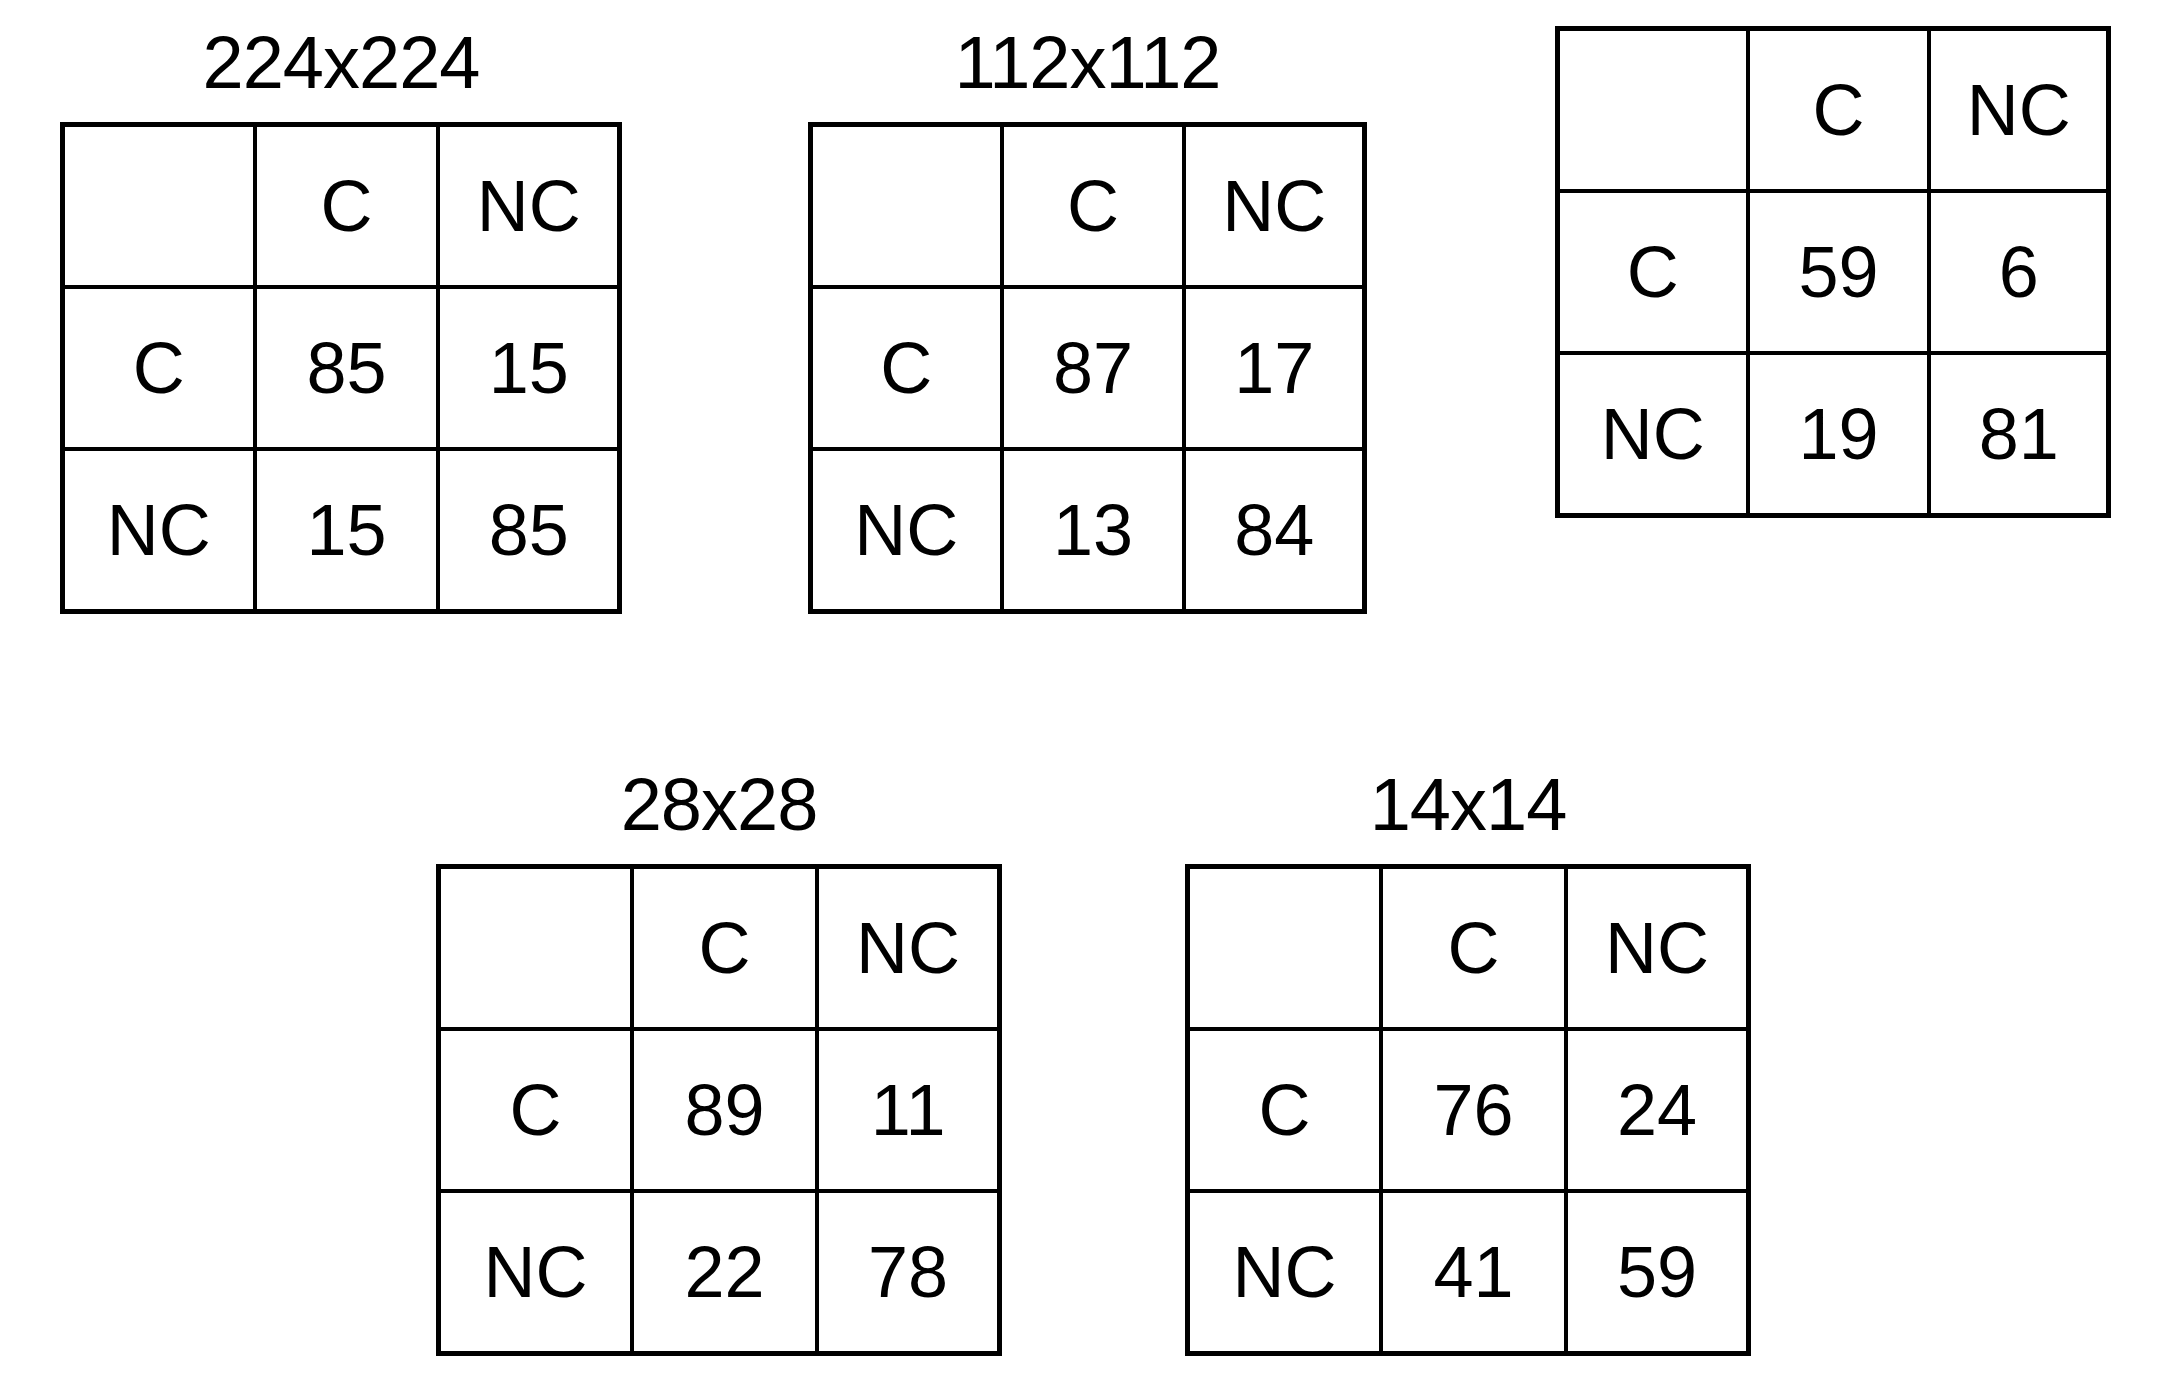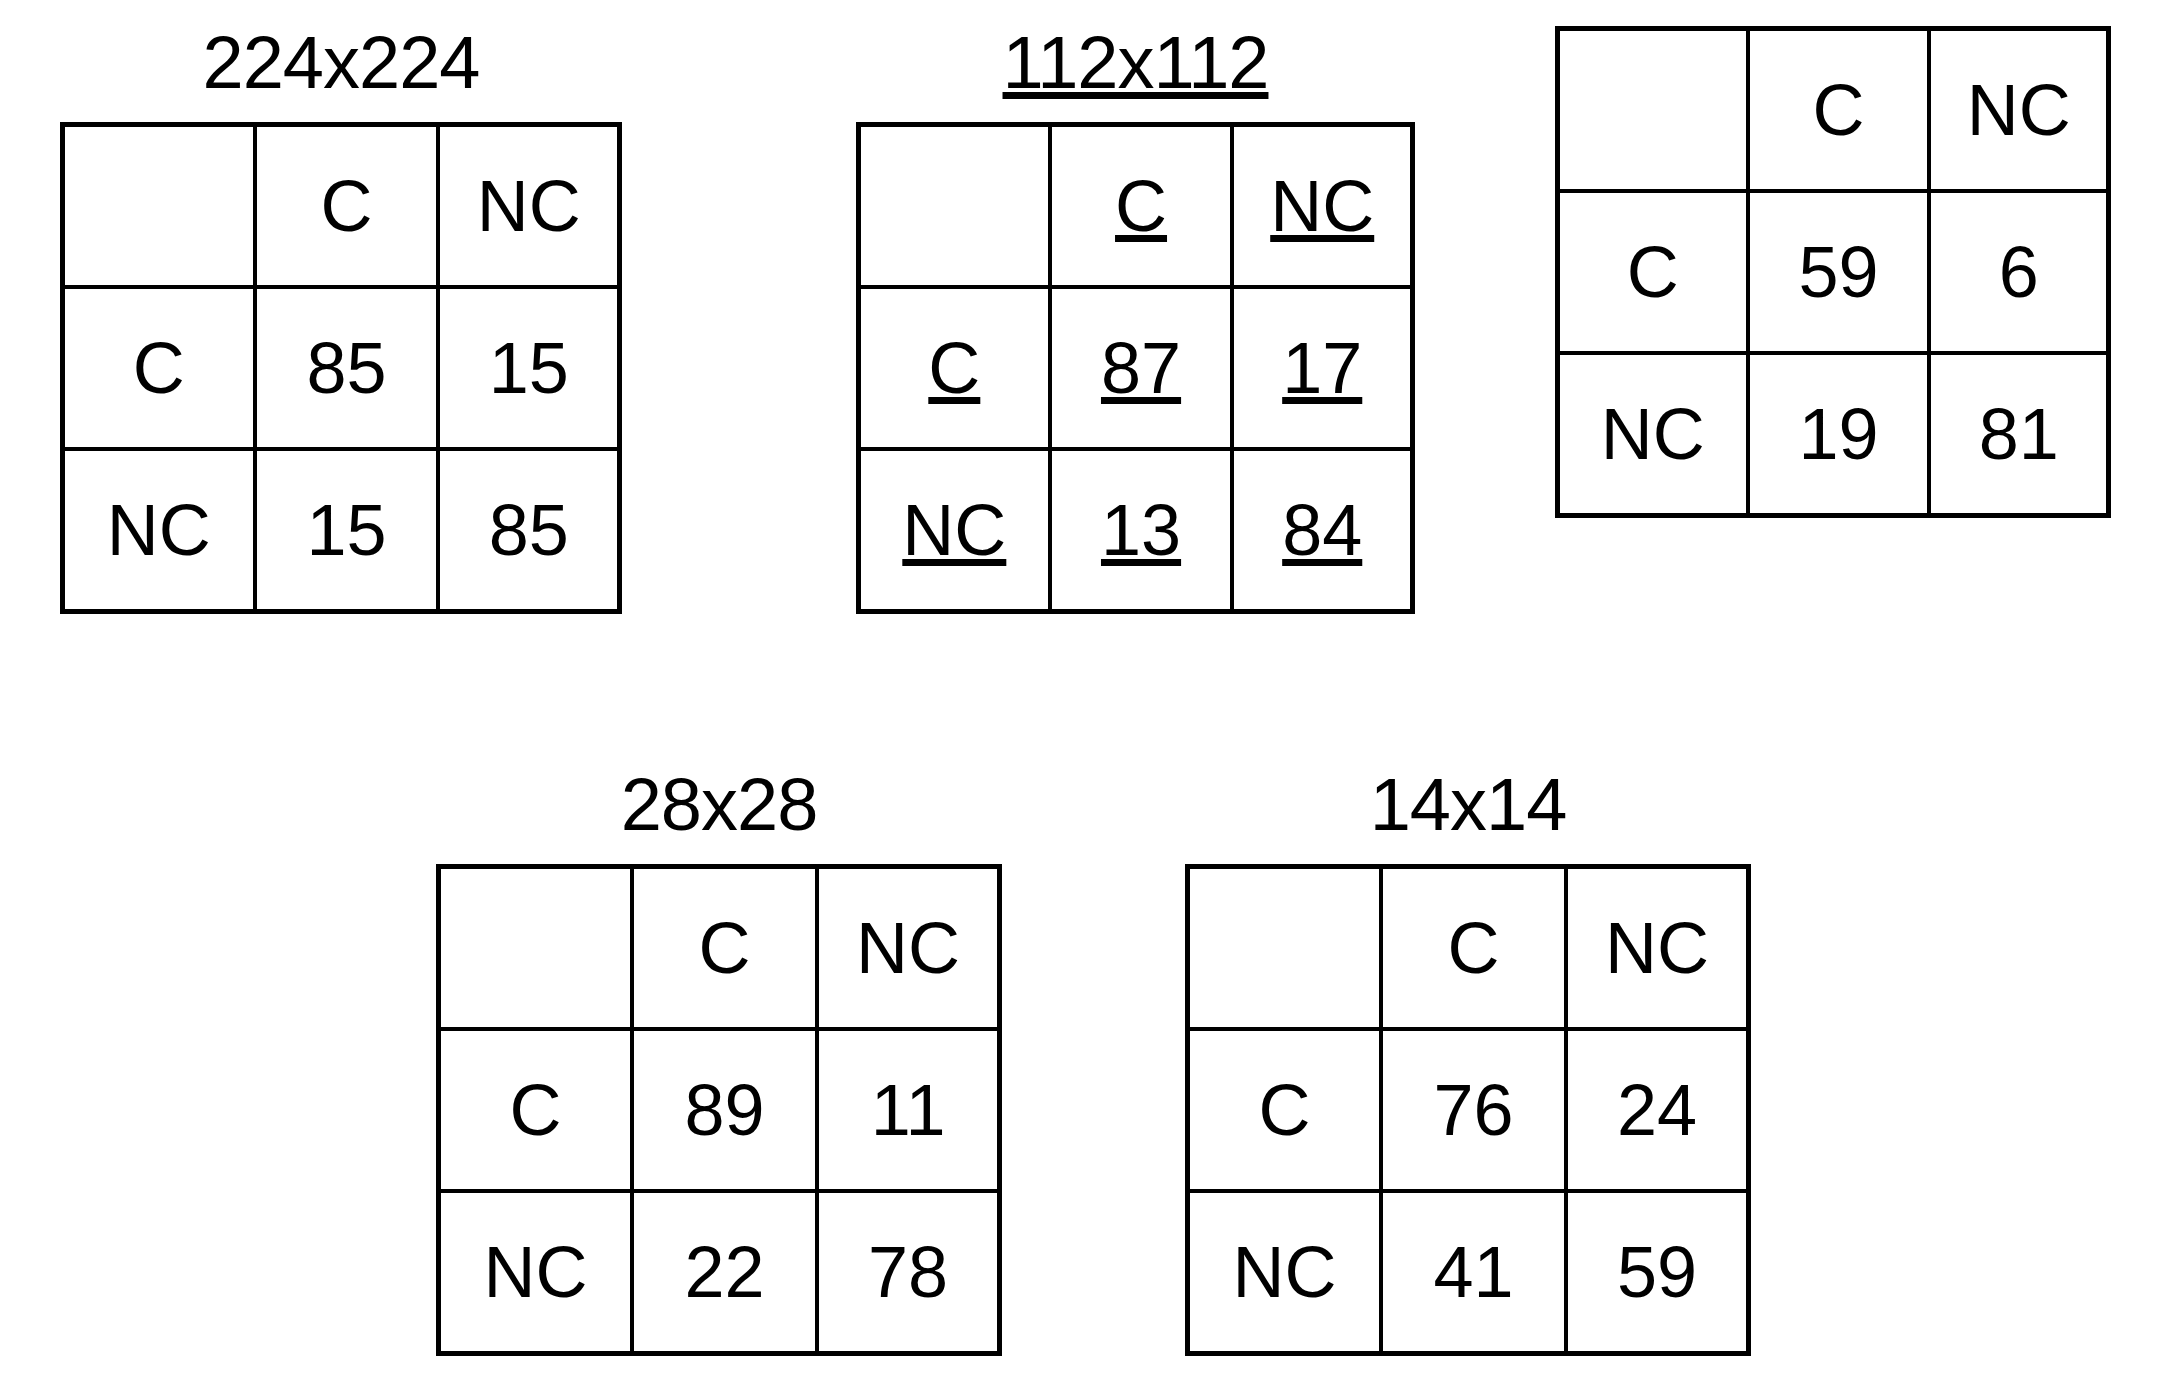--- a/index.html
+++ b/index.html
@@ -58,21 +58,21 @@
     height: 158px;
     background: #ffffff;
   }
   table.cm td.corner-cell { }
   table.cm td.col-head { }
   table.cm td.row-head { }
   table.cm td.value-cell { }
 
   
   .block-0 { left: 60px;   top: 26px; }
-  .block-1 { left: 856px;  top: 26px; text-decoration: underline; }
+  .block-1 { left: 808px;  top: 26px; }
   .block-2 { left: 1555px; top: 26px; }
   .block-3 { left: 436px;  top: 768px; }
   .block-4 { left: 1185px; top: 768px; }
 
   .block-0 table.cm { width: 562px; }
   .block-1 table.cm { width: 559px; }
   .block-2 table.cm { width: 556px; }
   .block-3 table.cm { width: 566px; }
   .block-4 table.cm { width: 566px; }
 

